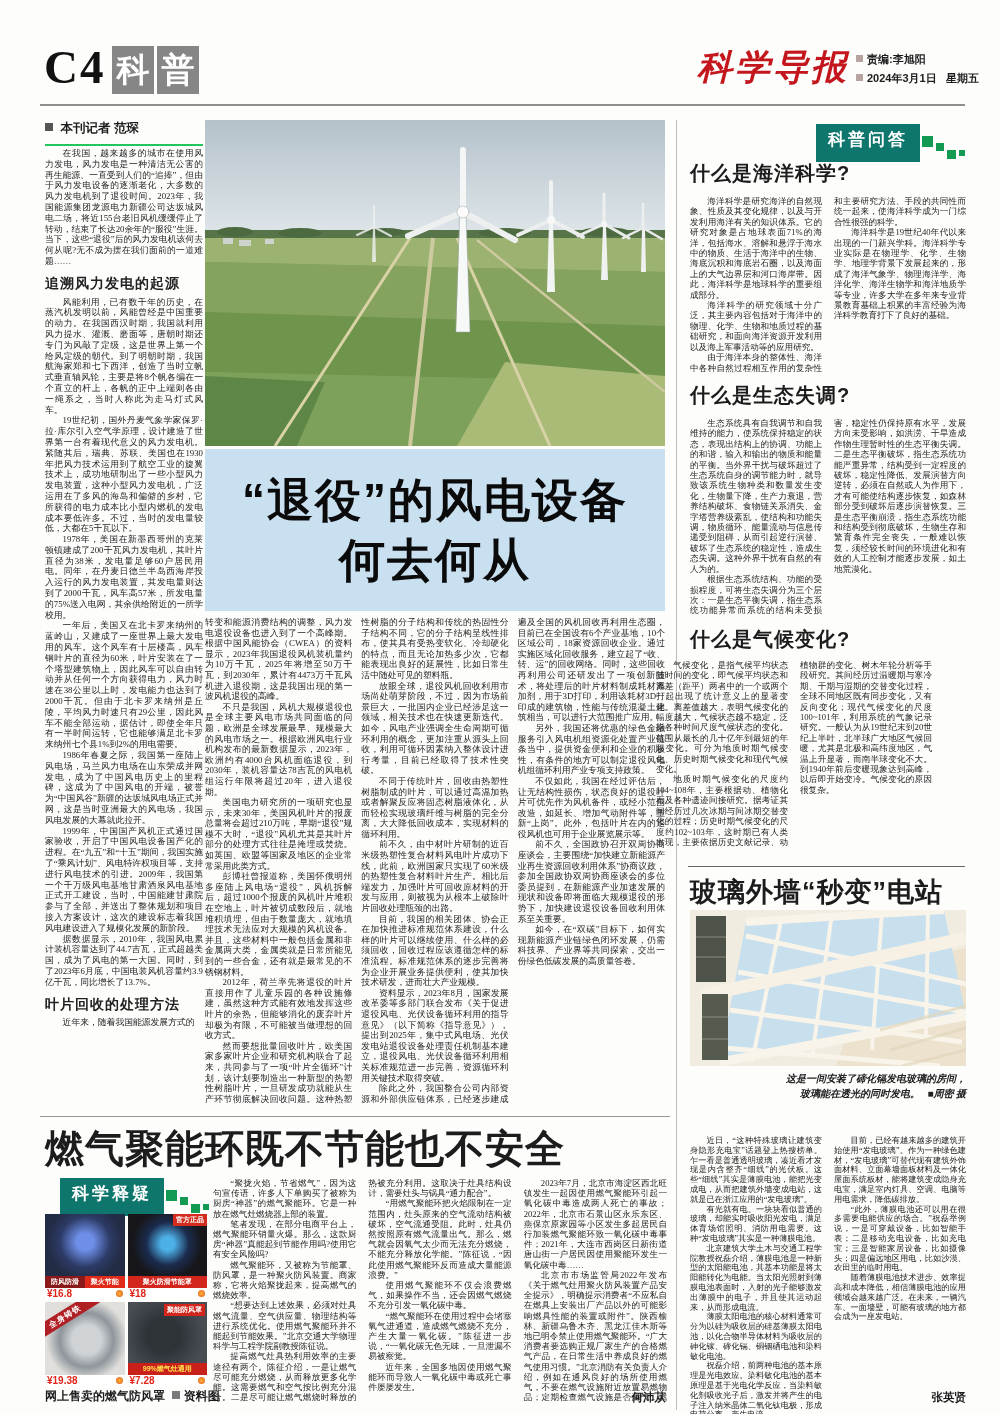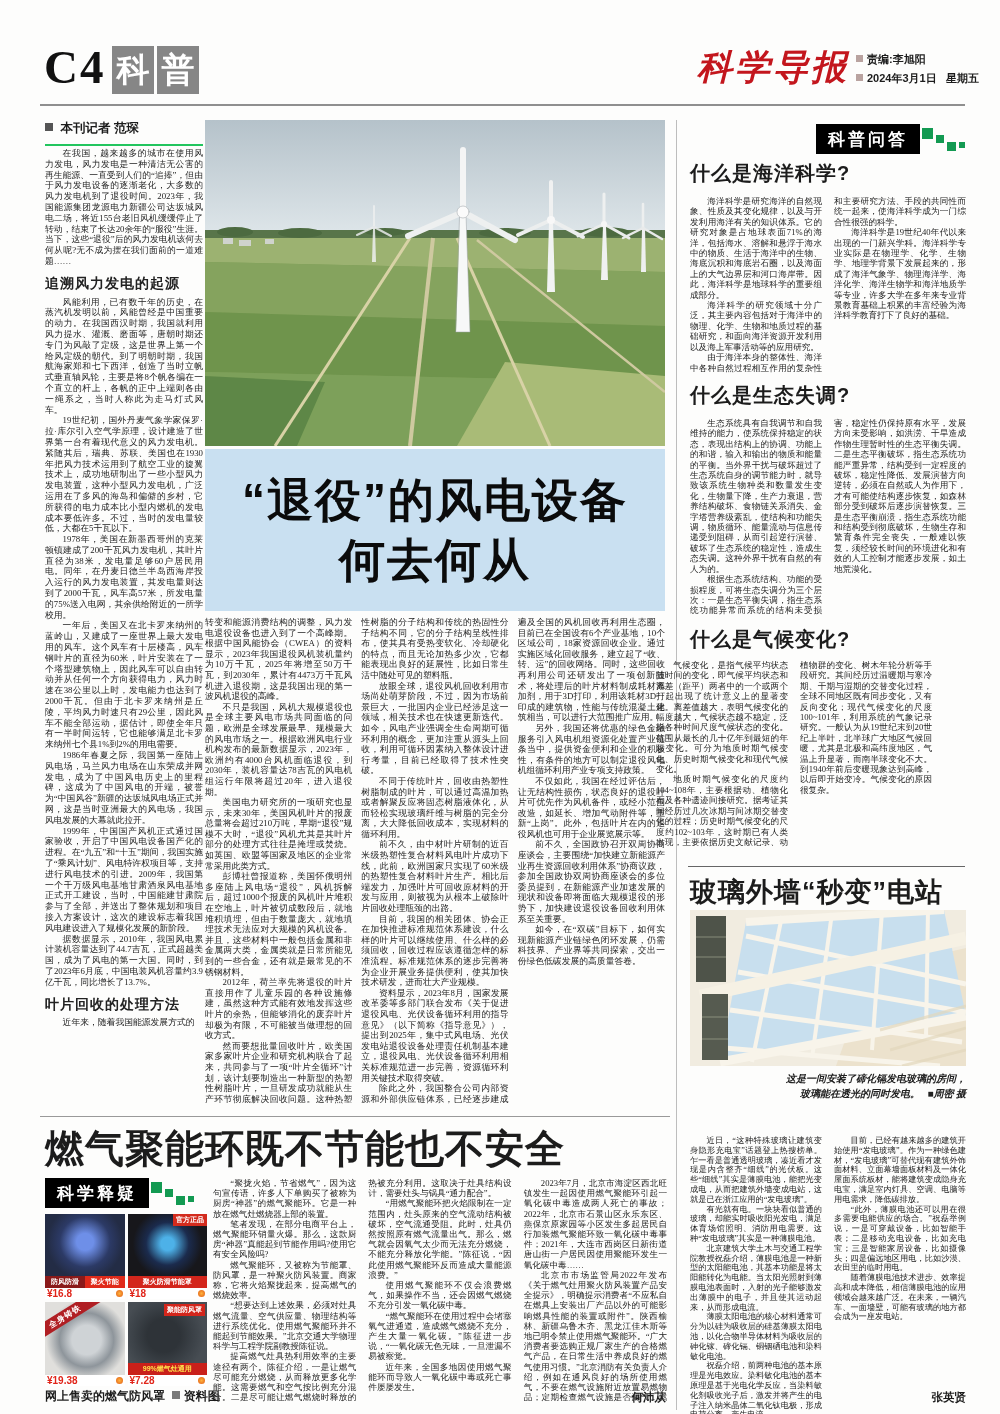--- a/index.html
+++ b/index.html
@@ -30,22 +30,22 @@
   
   #mainphoto{left:205px;top:120px;width:460px;height:326px;}
   #headblock{left:205px;top:449px;width:460px;height:162px;background:#c9e0f1;
       display:flex;flex-direction:column;align-items:center;justify-content:center;}
   #headblock div{font-weight:900;font-size:46px;line-height:60px;color:#0b0b0b;letter-spacing:2px;}
   #mainbody{left:205px;top:617px;width:460px;height:496px;overflow:hidden;
       column-count:3;column-gap:9px;column-fill:auto;}
   
   #vrule{left:676px;top:120px;width:1px;height:1290px;background:#bdbdbd;}
   
-  .gbadge{display:inline-block;background:#000000;color:#fff;font-weight:bold;font-size:17px;
-      padding:4px 12px 3px;letter-spacing:3px;}
+  .gbadge{display:inline-block;background:#0f766e;color:#fff;font-weight:bold;font-size:17px;
+      padding:4px 12px 11px;letter-spacing:3px;margin-left:15px;}
   .stair{display:inline-block;position:relative;width:46px;height:28px;vertical-align:bottom;}
   .stair i{position:absolute;background:#139a52;}
   .stair i:nth-child(1){left:2px;top:2px;width:11px;height:11px;}
   .stair i:nth-child(2){left:16px;top:9px;width:8px;height:8px;}
   .stair i:nth-child(3){left:27px;top:16px;width:9px;height:9px;}
   .stair i:nth-child(4){left:39px;top:16px;width:6px;height:6px;}
   .qhead{font-weight:bold;font-size:20px;letter-spacing:1px;font-family:"Liberation Sans","DejaVu Sans",sans-serif;}
   .qbody{column-count:2;column-gap:12px;column-fill:auto;overflow:hidden;font-size:8.6px;line-height:10.4px;}
   #qa-rule{left:688px;top:866px;width:277px;height:1px;background:#666;}
   #glass-title{left:690px;top:874px;width:276px;font-weight:900;font-size:27px;letter-spacing:1px;}

